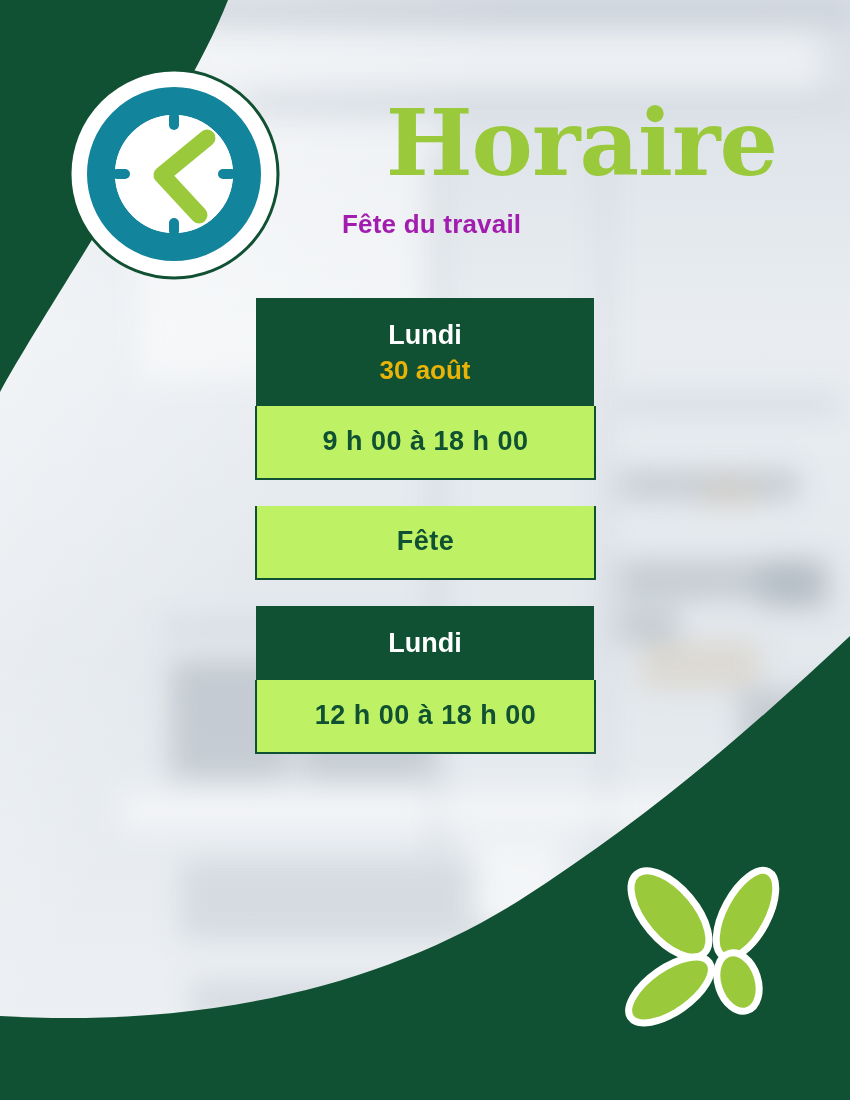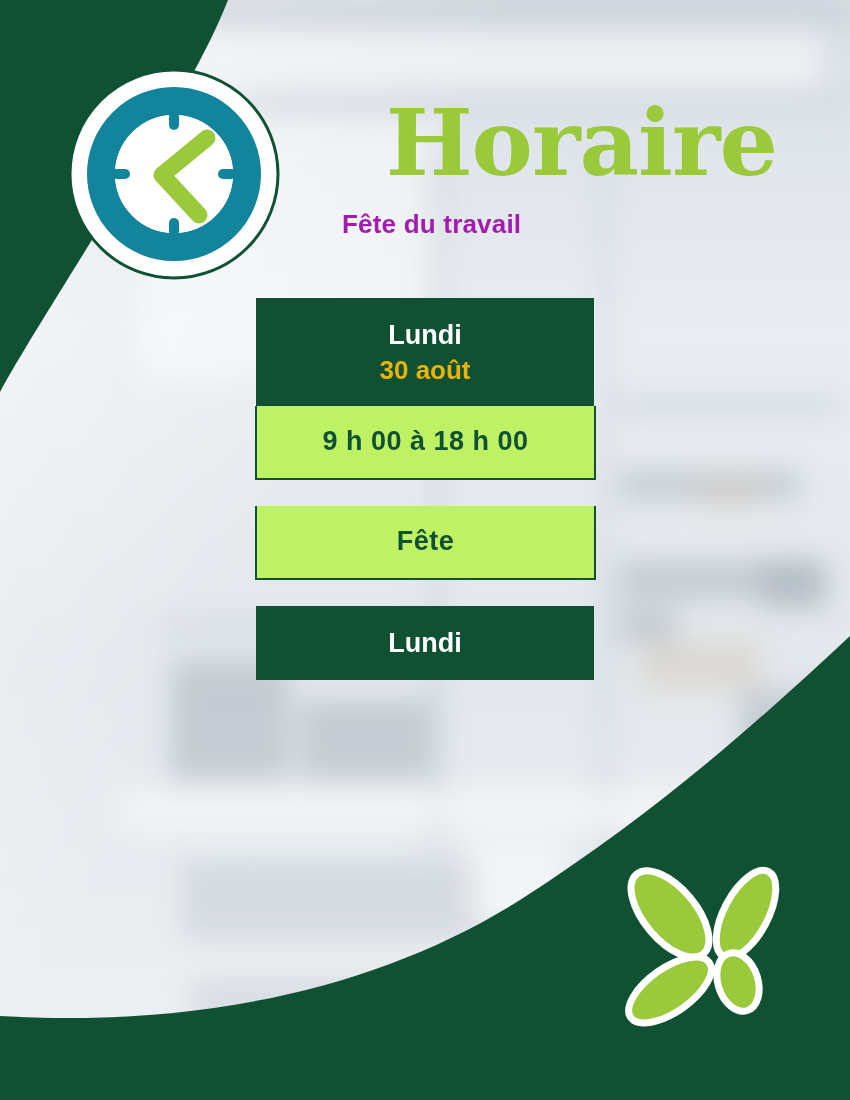--- a/index.html
+++ b/index.html
@@ -231,20 +231,23 @@
     <div class="card">
       <div class="card-body">
         <div class="card-hours">Fête</div>
       </div>
     </div>
 
     <div class="card">
       <div class="card-head">
         <div class="card-day">Lundi</div>
       </div>
+      <div class="card-body">
+        <div class="card-hours">12 h 00 à 18 h 00</div>
+      </div>
     </div>
 
   </div>
 
   <div class="butterfly">
     <svg viewBox="0 0 180 180" width="180" height="180" xmlns="http://www.w3.org/2000/svg">
       <g>
 
         <ellipse cx="52" cy="52" rx="26" ry="52" transform="rotate(-40 52 52)" fill="#9ACA3C" stroke="#ffffff" stroke-width="7"></ellipse>
 

